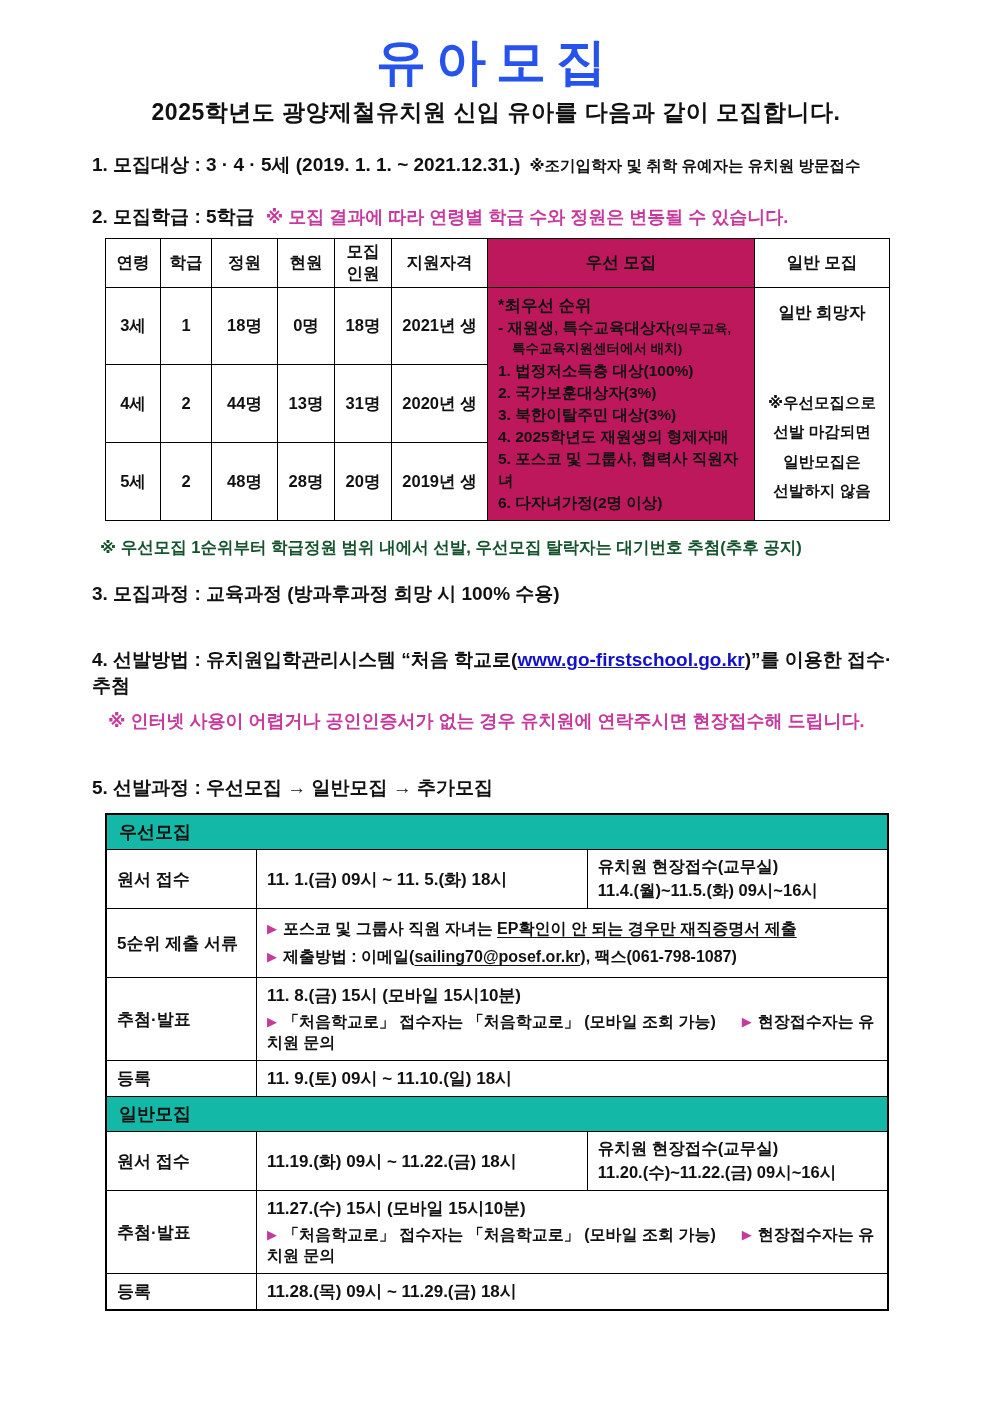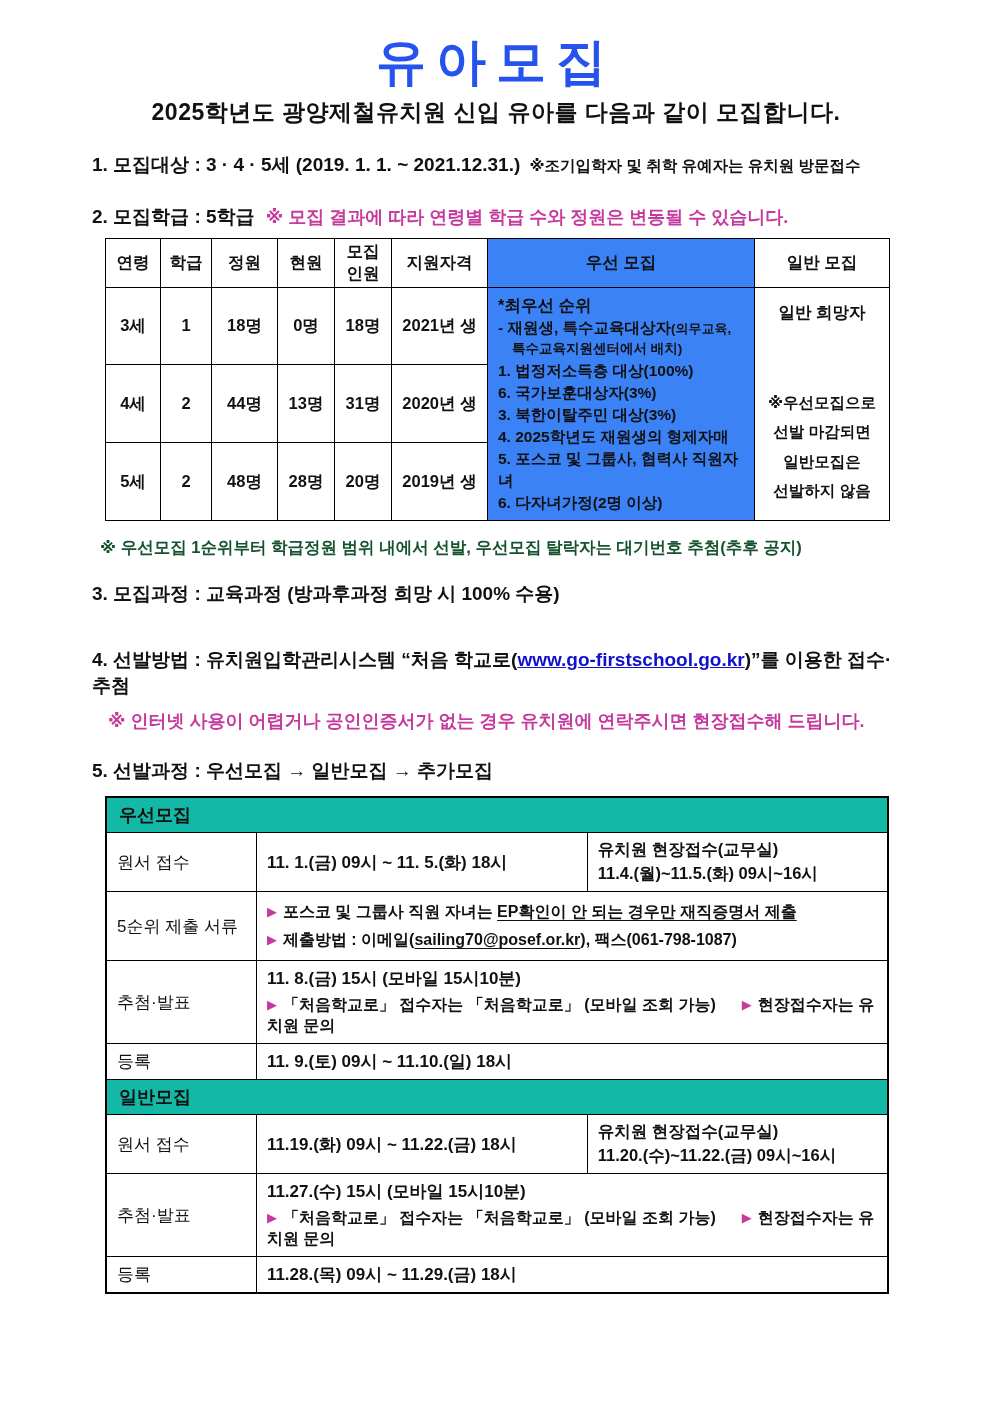--- a/index.html
+++ b/index.html
@@ -46,21 +46,21 @@
   .t1 th, .t1 td {
     border: 1.6px solid #000;
     text-align: center;
     font-size: 16.5px;
     font-weight: 700;
     vertical-align: middle;
     padding: 2px;
   }
   .t1 thead th { height: 40px; font-weight: 700; }
   .t1 .r { height: 64px; }
-  .greenbg { background: #3b82f6; }
+  .greenbg { background: #be185d; }
   .pre-line { white-space: pre-line; }
   .t1 .pcell {
     text-align: left;
     vertical-align: top;
     padding: 6px 10px;
     font-size: 15.5px;
     line-height: 1.42;
   }
   .pcell .ptitle { font-size: 16.5px; font-weight: 800; }
   .pcell .psub { font-weight: 700; }
@@ -77,36 +77,36 @@
     font-size: 16.5px;
     font-weight: 800;
   }
   .sec3 { margin-top: 22px; }
   .sub-items { margin: 10px 0 0 26px; font-size: 17px; font-weight: 600; line-height: 31px; }
   .red-u { color: #e33b2e; border-bottom: 1.6px solid #444; padding-bottom: 1px; }
 
   .sec4 { margin-top: 40px; }
   .link-blue { color: #1111cc; text-decoration: underline; text-align: center; }
   .sec4-note { margin: 10px 0 0 16px; font-size: 18px; font-weight: 800; }
-  .sec5 { margin-top: 25px; }
+  .sec5 { margin-top: 42px; }
 
   .t2 {
     margin: 12px 0 0 13px;
     width: 784px;
     table-layout: fixed;
     border: 2px solid #000;
   }
   .t2 td {
     border: 1.6px solid #000;
     font-size: 17px;
     vertical-align: middle;
     padding: 6px 10px;
   }
   .t2 .hdr { background: #14b8a6; font-weight: 800; font-size: 18px; padding: 5px 12px; }
-  .t2 .lbl { font-weight: 400; }
+  .t2 .lbl { font-weight: 700; }
   .t2 .dt { font-weight: 800; }
   .t2 .tall { height: 58px; }
   .t2 .mid { height: 56px; }
   .t2 .short { height: 34px; }
   .t2 .onsite .l1 { font-weight: 600; font-size: 16.5px; }
   .t2 .onsite .l2 { font-weight: 800; font-size: 16.5px; margin-top: 2px; }
   .arrow { color: #c63a9e; font-size: 13px; margin-right: 6px; position: relative; top: -1px; }
   .subline { font-weight: 600; font-size: 16px; margin-top: 5px; }
   .subline .gap { display: inline-block; width: 26px; }
   .u { text-decoration: underline; text-underline-offset: 3px; }
@@ -165,21 +165,21 @@
           <td>18명</td>
           <td>2021년 생</td>
           <td class="greenbg pcell" rowspan="3">
             <div class="ptitle">*최우선 순위</div>
             <div class="psub">
               <span>-  재원생, 특수교육대상자</span><span class="psmall">(의무교육,</span>
             </div>
             <div class="psub2">특수교육지원센터에서 배치)</div>
             <ul>
               <li>1. 법정저소득층 대상(100%)</li>
-              <li>6. 국가보훈대상자(3%)</li>
+              <li>2. 국가보훈대상자(3%)</li>
               <li>3. 북한이탈주민 대상(3%)</li>
               <li>4. 2025학년도 재원생의 형제자매</li>
               <li>5. 포스코 및 그룹사, 협력사 직원자녀</li>
               <li>6. 다자녀가정(2명 이상)</li>
             </ul>
           </td>
           <td class="gcell" rowspan="3">
             <div>일반 희망자</div>
             <div class="gnote pre-line">※우선모집으로
 선발 마감되면

